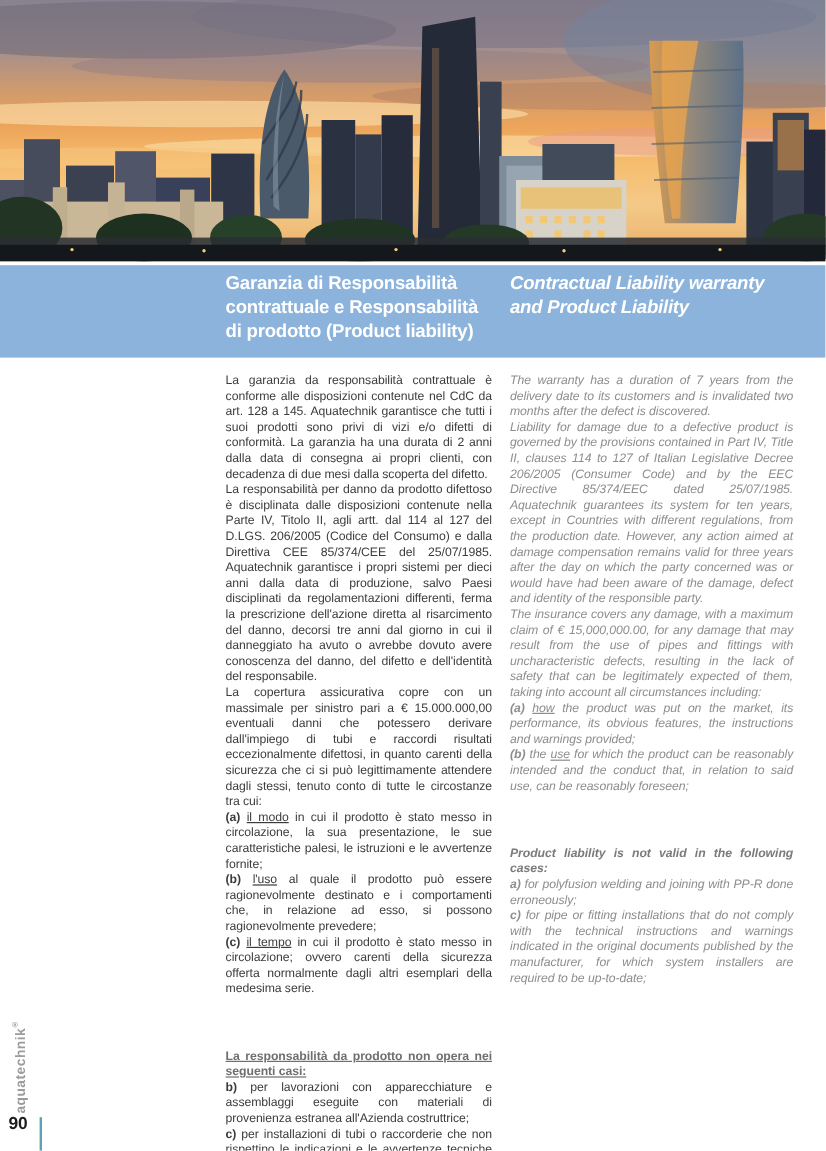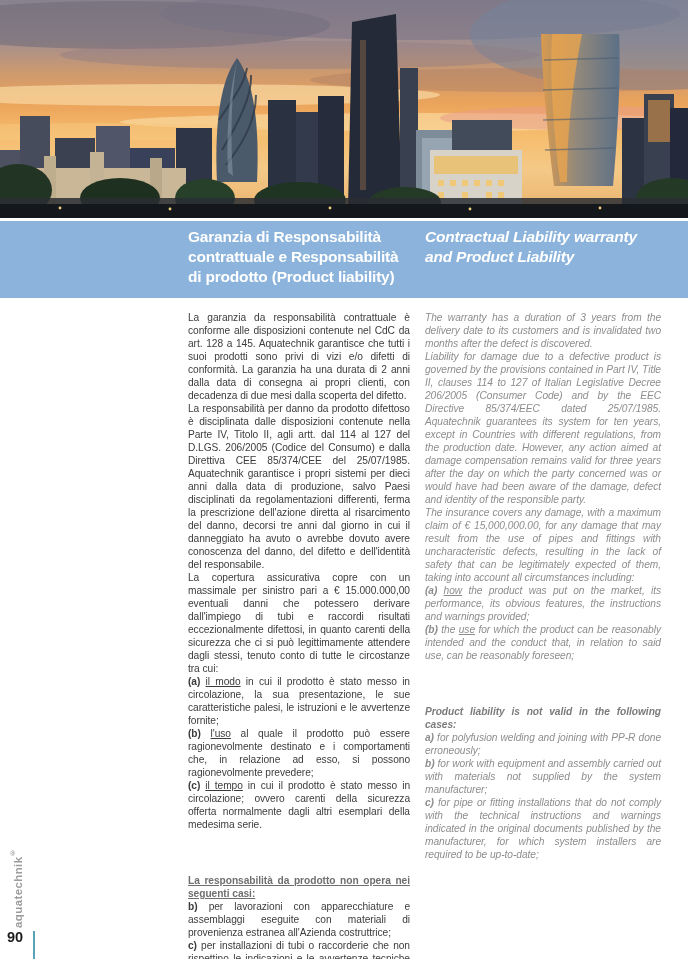--- a/index.html
+++ b/index.html
@@ -154,28 +154,27 @@
       <p class="para">La responsabilità per danno da prodotto difettoso è disciplinata dalle disposizioni contenute nella Parte IV, Titolo II, agli artt. dal 114 al 127 del D.LGS. 206/2005 (Codice del Consumo) e dalla Direttiva CEE 85/374/CEE del 25/07/1985. Aquatechnik garantisce i propri sistemi per dieci anni dalla data di produzione, salvo Paesi disciplinati da regolamentazioni differenti, ferma la prescrizione dell'azione diretta al risarcimento del danno, decorsi tre anni dal giorno in cui il danneggiato ha avuto o avrebbe dovuto avere conoscenza del danno, del difetto e dell'identità del responsabile.</p>
       <p class="para">La copertura assicurativa copre con un massimale per sinistro pari a € 15.000.000,00 eventuali danni che potessero derivare dall'impiego di tubi e raccordi risultati eccezionalmente difettosi, in quanto carenti della sicurezza che ci si può legittimamente attendere dagli stessi, tenuto conto di tutte le circostanze tra cui:</p>
       <p class="para"><b>(a)</b> <u>il modo</u> in cui il prodotto è stato messo in circolazione, la sua presentazione, le sue caratteristiche palesi, le istruzioni e le avvertenze fornite;</p>
       <p class="para"><b>(b)</b> <u>l'uso</u> al quale il prodotto può essere ragionevolmente destinato e i comportamenti che, in relazione ad esso, si possono ragionevolmente prevedere;</p>
       <p class="para"><b>(c)</b> <u>il tempo</u> in cui il prodotto è stato messo in circolazione; ovvero carenti della sicurezza offerta normalmente dagli altri esemplari della medesima serie.</p>
       <p class="para heading gap">La responsabilità da prodotto non opera nei seguenti casi:</p>
       <p class="para"><b>b)</b> per lavorazioni con apparecchiature e assemblaggi eseguite con materiali di provenienza estranea all'Azienda costruttrice;</p>
       <p class="para"><b>c)</b> per installazioni di tubi o raccorderie che non rispettino le indicazioni e le avvertenze tecniche segnalate nelle documentazioni originali pubblicate dall'Azienda costruttrice a cui sono tenute ad aggiornarsi le imprese di installazione impiantistica;</p>
     </div>
   <div class="col col-en" id="col-en">
-      <p class="para">The warranty has a duration of 3 years from the delivery date to its customers and is invalidated two months after the defect is discovered.</p>
+      <p class="para">The warranty has a duration of 7 years from the delivery date to its customers and is invalidated two months after the defect is discovered.</p>
       <p class="para">Liability for damage due to a defective product is governed by the provisions contained in Part IV, Title II, clauses 114 to 127 of Italian Legislative Decree 206/2005 (Consumer Code) and by the EEC Directive 85/374/EEC dated 25/07/1985. Aquatechnik guarantees its system for ten years, except in Countries with different regulations, from the production date. However, any action aimed at damage compensation remains valid for three years after the day on which the party concerned was or would have had been aware of the damage, defect and identity of the responsible party.</p>
       <p class="para">The insurance covers any damage, with a maximum claim of € 15,000,000.00, for any damage that may result from the use of pipes and fittings with uncharacteristic defects, resulting in the lack of safety that can be legitimately expected of them, taking into account all circumstances including:</p>
       <p class="para"><b>(a)</b> <u>how</u> the product was put on the market, its performance, its obvious features, the instructions and warnings provided;</p>
       <p class="para"><b>(b)</b> the <u>use</u> for which the product can be reasonably intended and the conduct that, in relation to said use, can be reasonably foreseen;</p>
       <p class="para heading gap">Product liability is not valid in the following cases:</p>
       <p class="para"><b>a)</b> for polyfusion welding and joining with PP-R done erroneously;</p>
-      <p class="para"><b>b)</b> for work with equipment and assembly carried out with materials not supplied by the system manufacturer;</p>
       <p class="para"><b>c)</b> for pipe or fitting installations that do not comply with the technical instructions and warnings indicated in the original documents published by the manufacturer, for which system installers are required to be up-to-date;</p>
     </div>
 
   <div class="logo-vert"><span>aquatechnik</span><span class="tm">®</span></div>
   <div class="pagenum">90</div>
   <div class="teal-line"></div>
 
 </div>
 
 </body></html>

